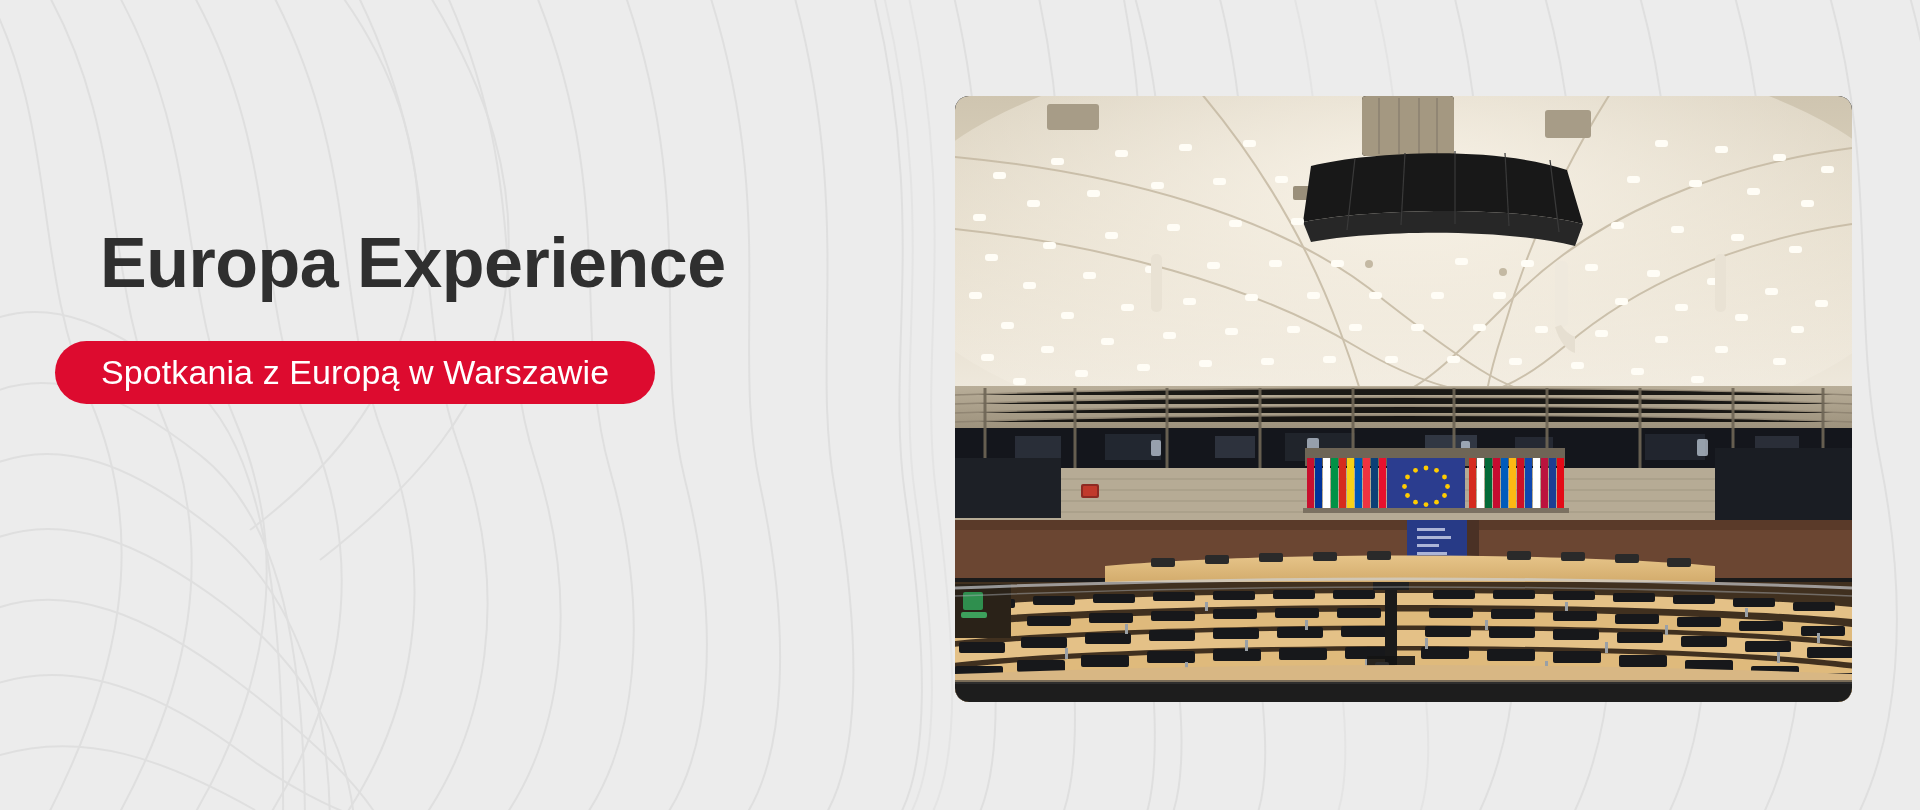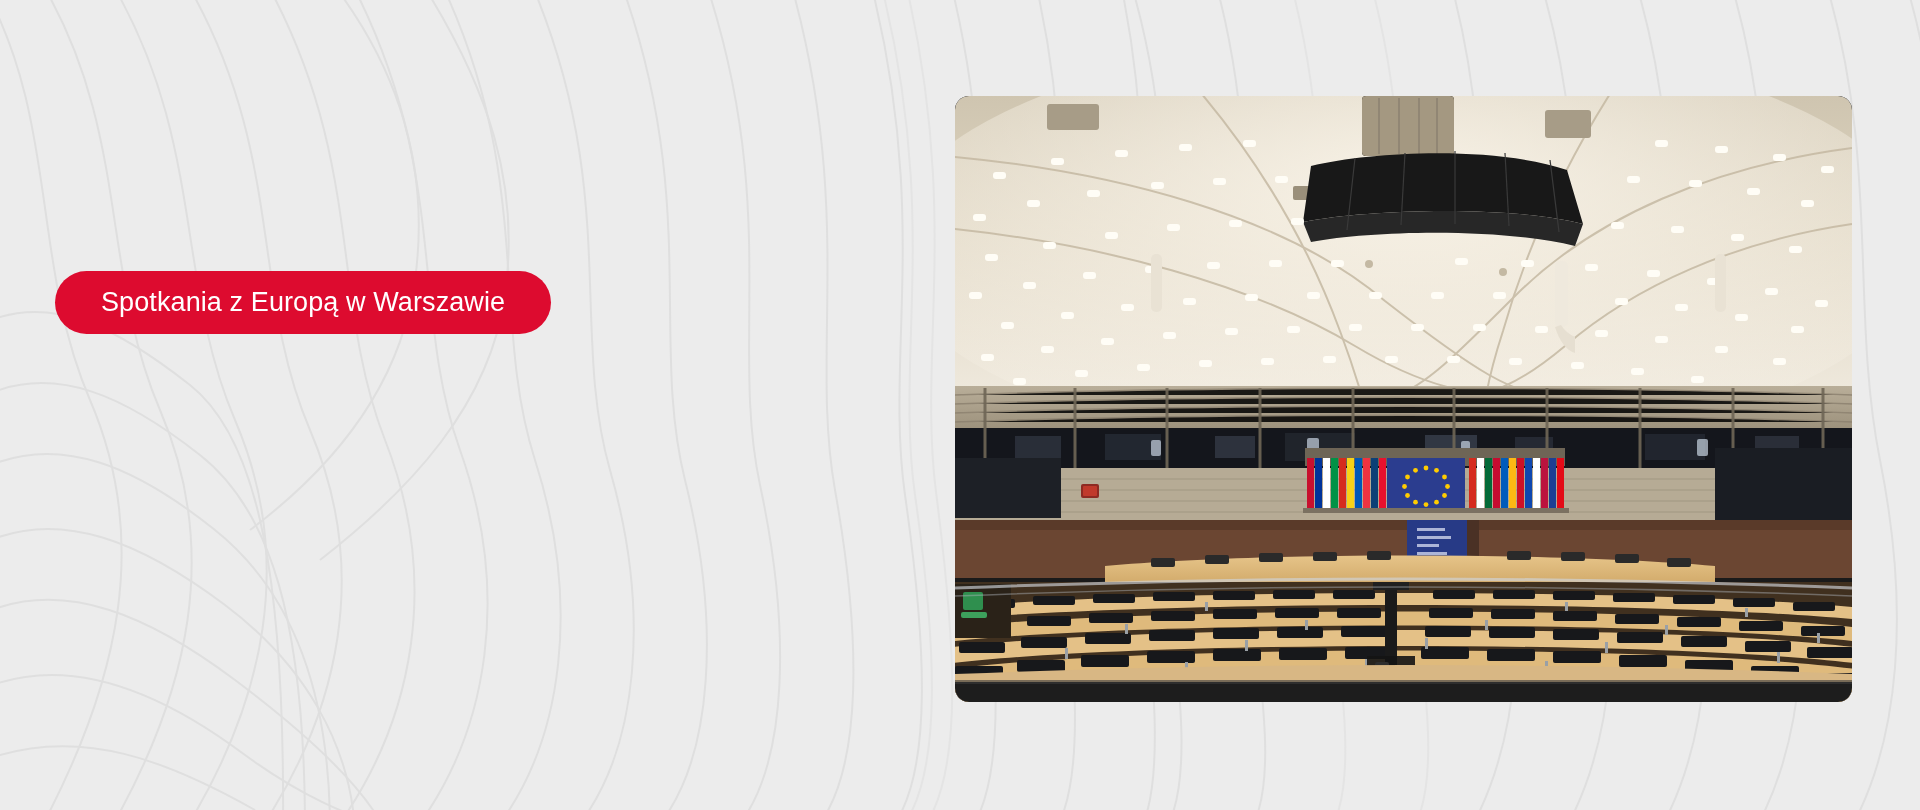--- a/index.html
+++ b/index.html
@@ -55,21 +55,21 @@
     display: inline-flex;
     align-items: center;
     justify-content: center;
     margin-top: 43px;
     margin-left: -45px;
     height: 63px;
     padding: 0 46px;
     border-radius: 34px;
     background: #dd0b2f;
     color: #ffffff;
-    font-size: 27px;
+    font-size: 34px;
     font-weight: 400;
     letter-spacing: 0.1px;
     white-space: nowrap;
     border: none;
     cursor: pointer;
     font-family: inherit;
   }
 
   
   .photo-frame {
@@ -135,20 +135,21 @@
       <g fill="none" stroke="#e4e4e4" stroke-width="2">
         <path d="M880,-20 C940,215 895,355 915,495 C935,635 945,775 900,830"></path>
         <path d="M905,-20 C960,212 918,352 936,492 C954,632 966,772 922,830"></path>
         <path d="M1290,-20 C1345,185 1305,335 1318,480 C1331,625 1365,775 1330,830"></path>
         <path d="M1370,-20 C1425,180 1385,330 1400,478 C1415,626 1448,775 1412,830"></path>
       </g>
     </svg>
   </div>
 
   <div class="text-block">
+    <div class="headline">Europa Experience</div>
     <button class="subtitle-pill">Spotkania z Europą w Warszawie</button>
   </div>
 
   <div class="photo-frame">
     <svg viewBox="0 0 897 606" preserveAspectRatio="none" aria-hidden="true">
       <defs>
         <linearGradient id="ceilGrad" x1="0" y1="0" x2="0" y2="1">
           <stop offset="0%" stop-color="#cfc5b0"></stop>
           <stop offset="45%" stop-color="#ded5c2"></stop>
           <stop offset="100%" stop-color="#efe9dd"></stop>

